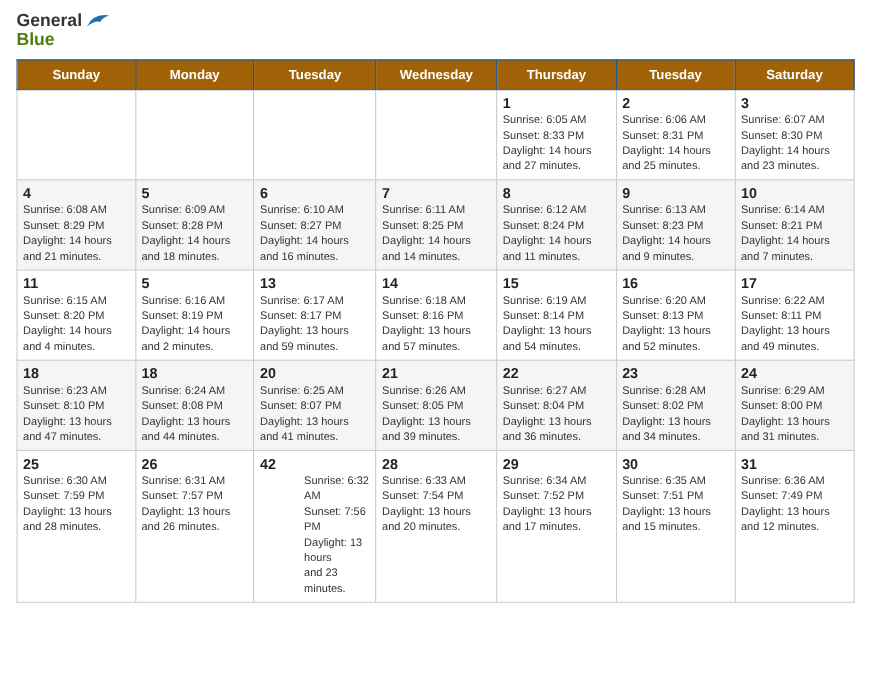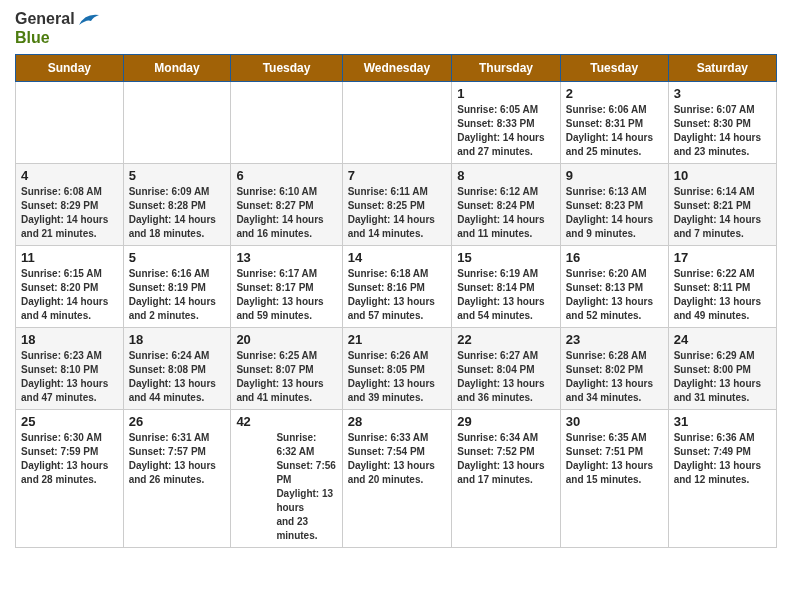--- a/index.html
+++ b/index.html
@@ -63,21 +63,20 @@
       font-weight: bold;
       font-size: 13px;
       display: block;
       margin-bottom: 2px;
       color: #222;
     }
     .day-info {
       font-size: 10px;
       color: #333;
       line-height: 1.4;
-      font-weight: bold;
     }
     .empty-cell {
       background: #fff !important;
     }
   </style>
 </head>
 <body>
 
 <div class="header">
   <div class="logo">

